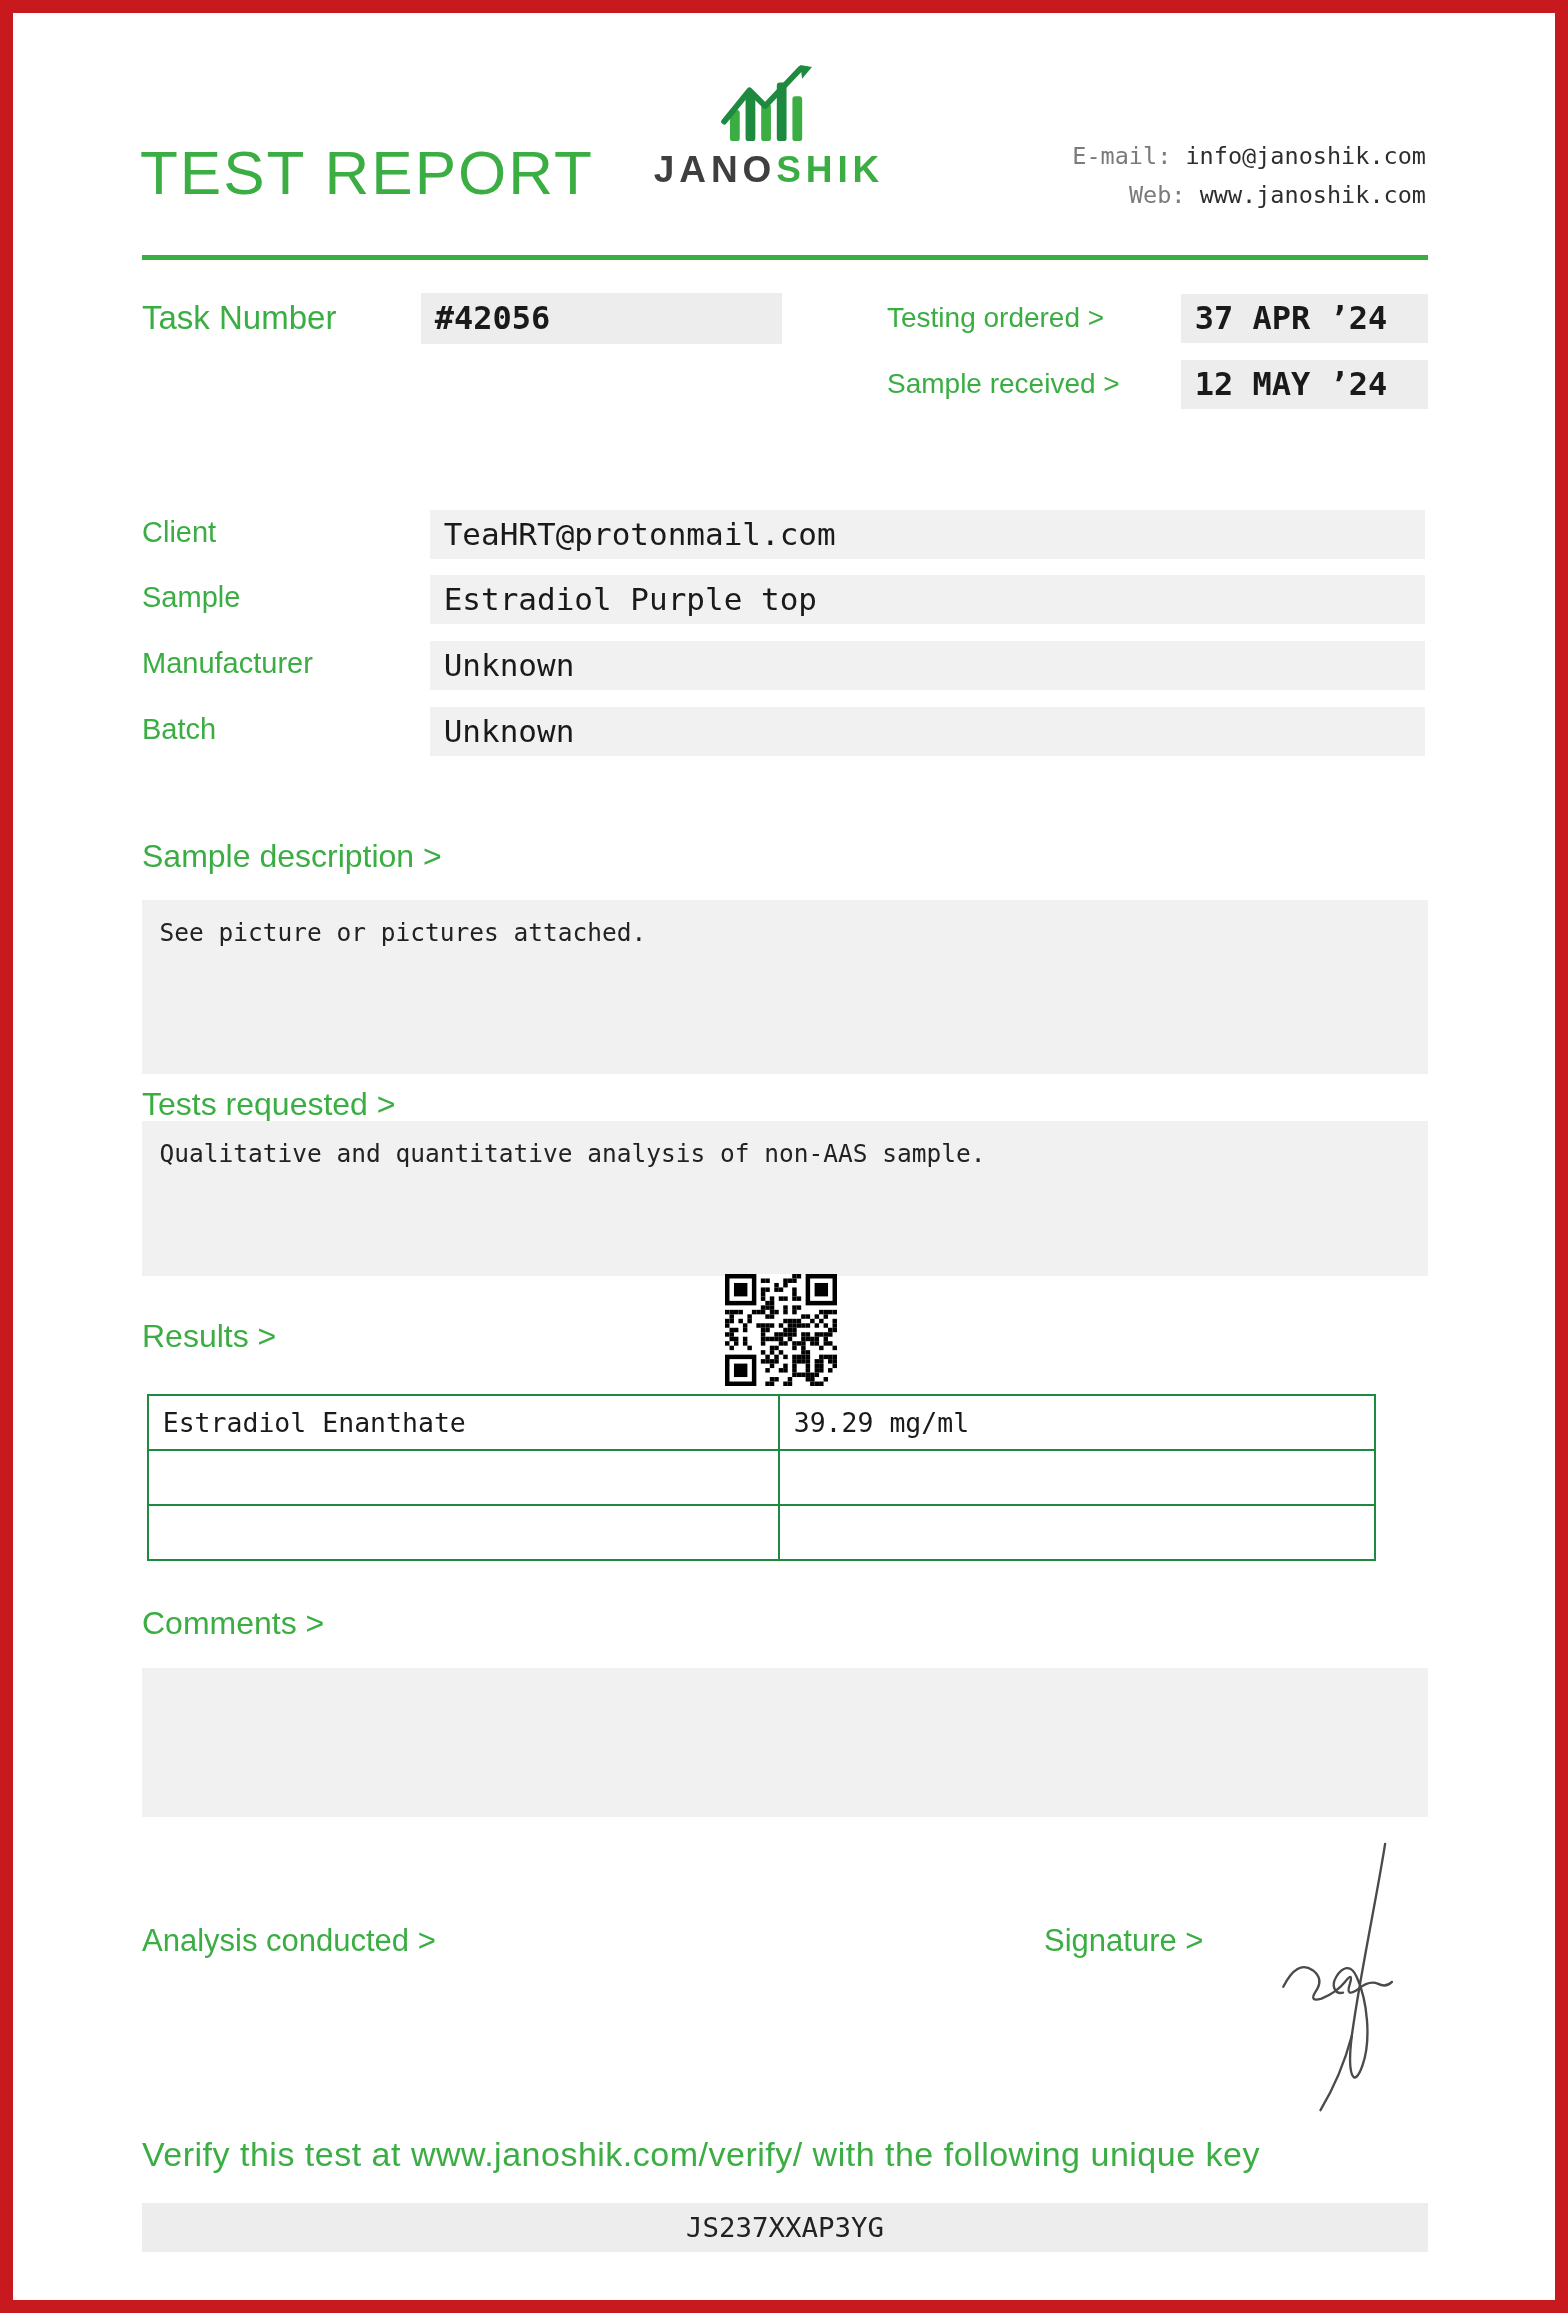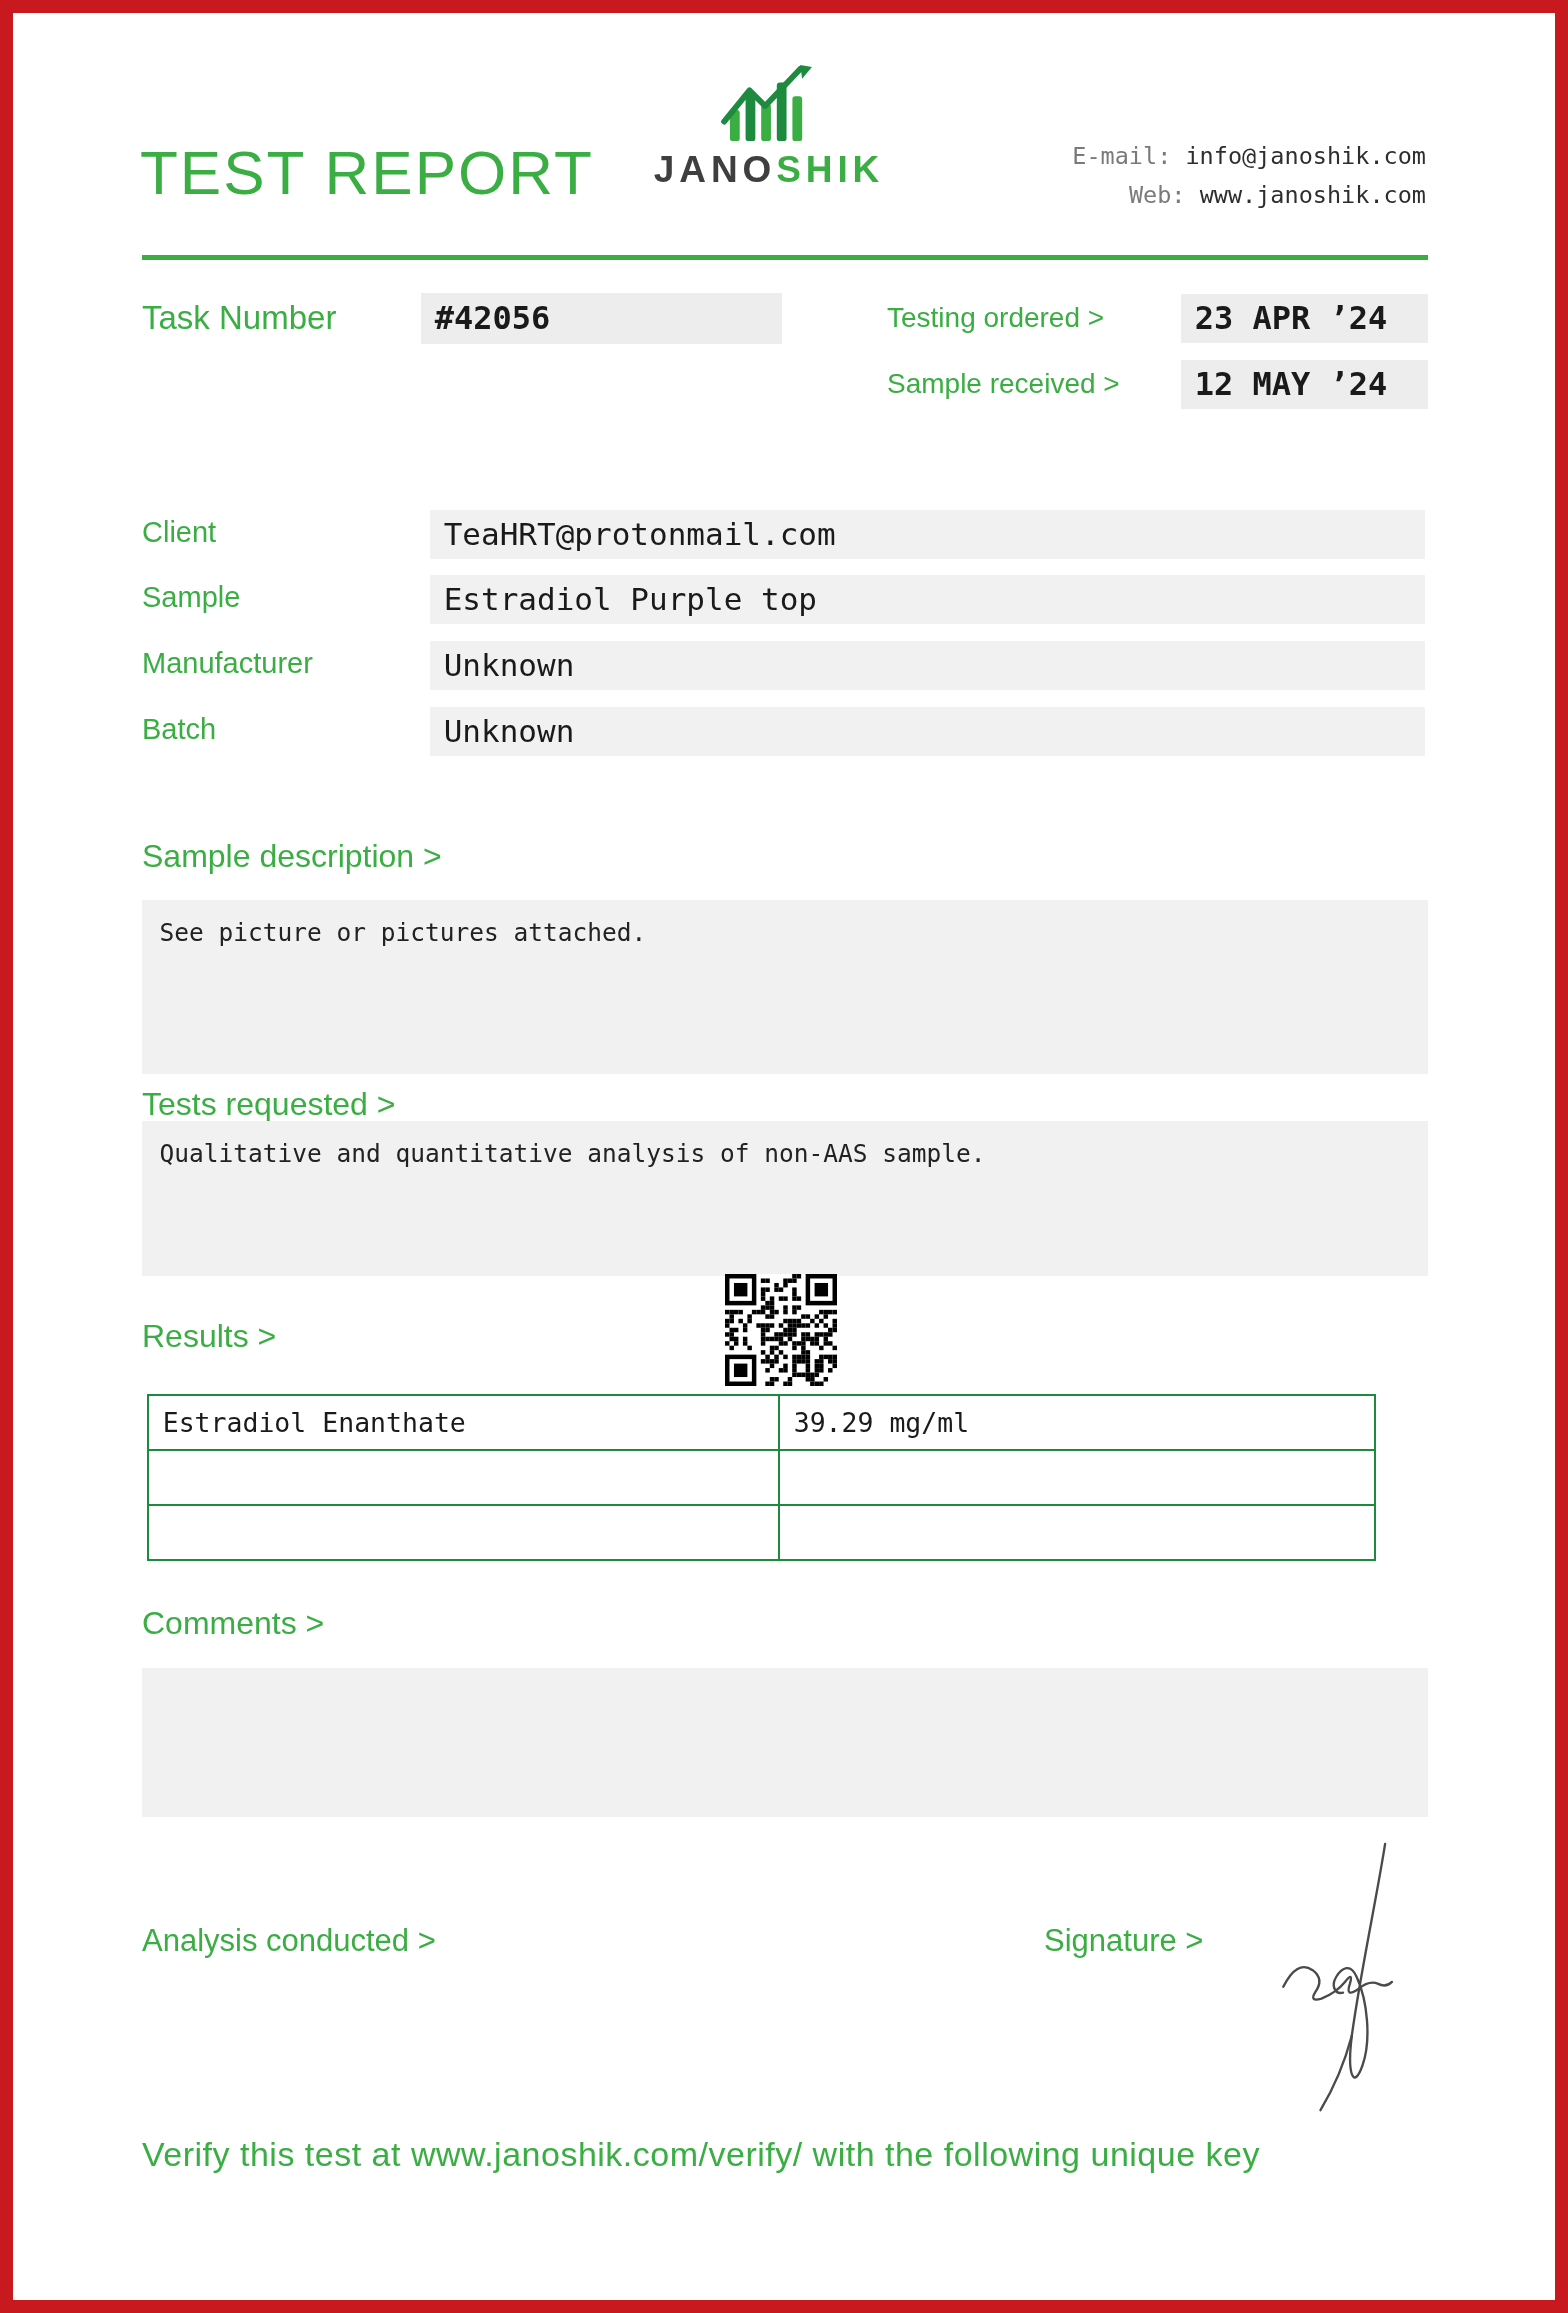--- a/index.html
+++ b/index.html
@@ -99,21 +99,21 @@
   <div class="contact">
     <div><span class="c-label">E-mail:</span> <span>info@janoshik.com</span></div>
     <div><span class="c-label">Web:</span> <span>www.janoshik.com</span></div>
   </div>
 
   <div class="rule"></div>
 
   <div class="label task-label">Task Number</div>
   <div class="task-box">#42056</div>
   <div class="label ordered-label">Testing ordered &gt;</div>
-  <div class="ordered-box">23 APR ’24</div>
+  <div class="ordered-box">37 APR ’24</div>
   <div class="label received-label">Sample received &gt;</div>
   <div class="received-box">12 MAY ’24</div>
 
   <div class="detail-row" style="top:510px">
     <span class="label">Client</span>
     <div class="value-box">TeaHRT@protonmail.com</div>
   </div>
   <div class="detail-row" style="top:575px">
     <span class="label">Sample</span>
     <div class="value-box">Estradiol Purple top</div>
@@ -374,14 +374,15 @@
     <svg width="186" height="279" viewBox="0 0 190 285">
       <g fill="none" stroke="#4a4a4a" stroke-width="2.4" stroke-linecap="round">
         <path d="M138 6 C130 58 112 142 104 202 C99 242 106 258 115 232 C124 206 120 166 109 142 C103 128 94 132 88 142 C83 150 86 160 95 158"></path>
         <path d="M34 152 q14 -28 30 -17 q12 9 3 22 q-7 11 6 7 q15 -6 24 -17 q9 -11 5 2 q-5 15 9 5 q11 -9 20 -5 q8 4 14 -2"></path>
         <path d="M104 202 C96 232 84 258 72 278"></path>
       </g>
     </svg>
   </div>
 
   <div class="verify-text">Verify this test at www.janoshik.com/verify/ with the following unique key</div>
+  <div class="key-box">JS237XXAP3YG</div>
 </div>
 
 
 </body></html>

